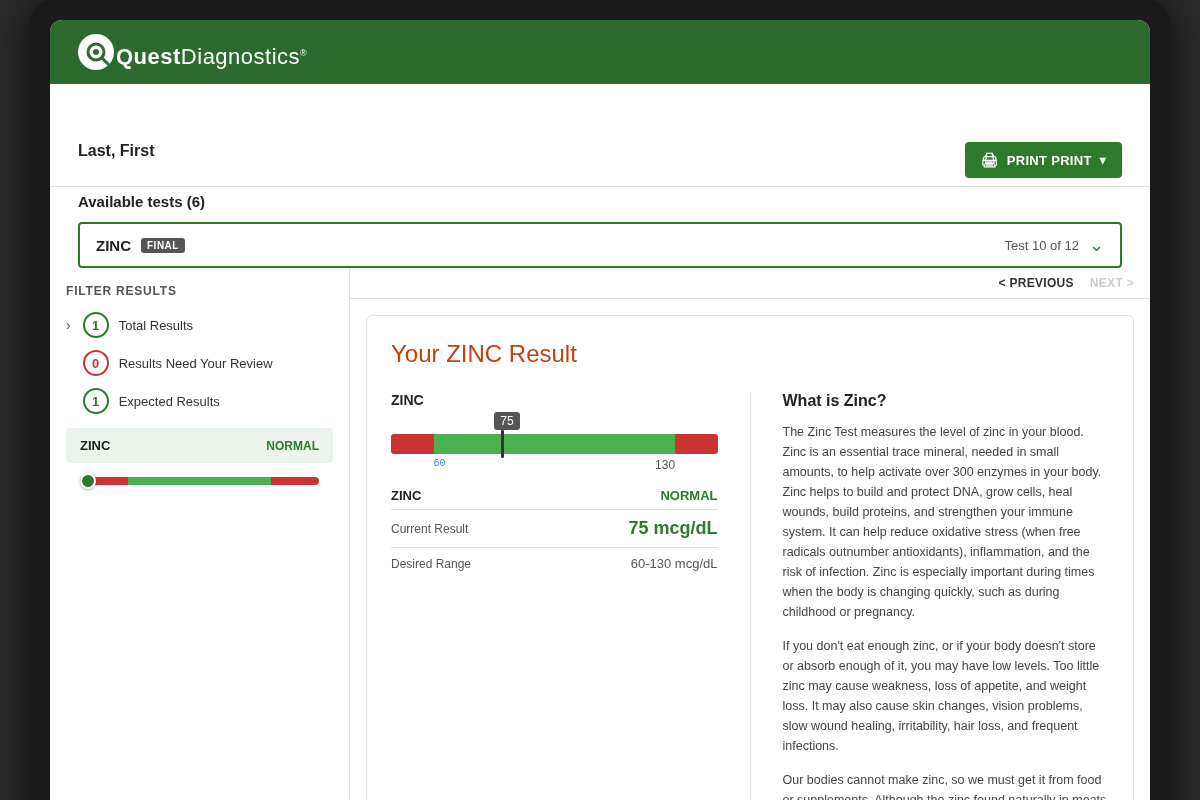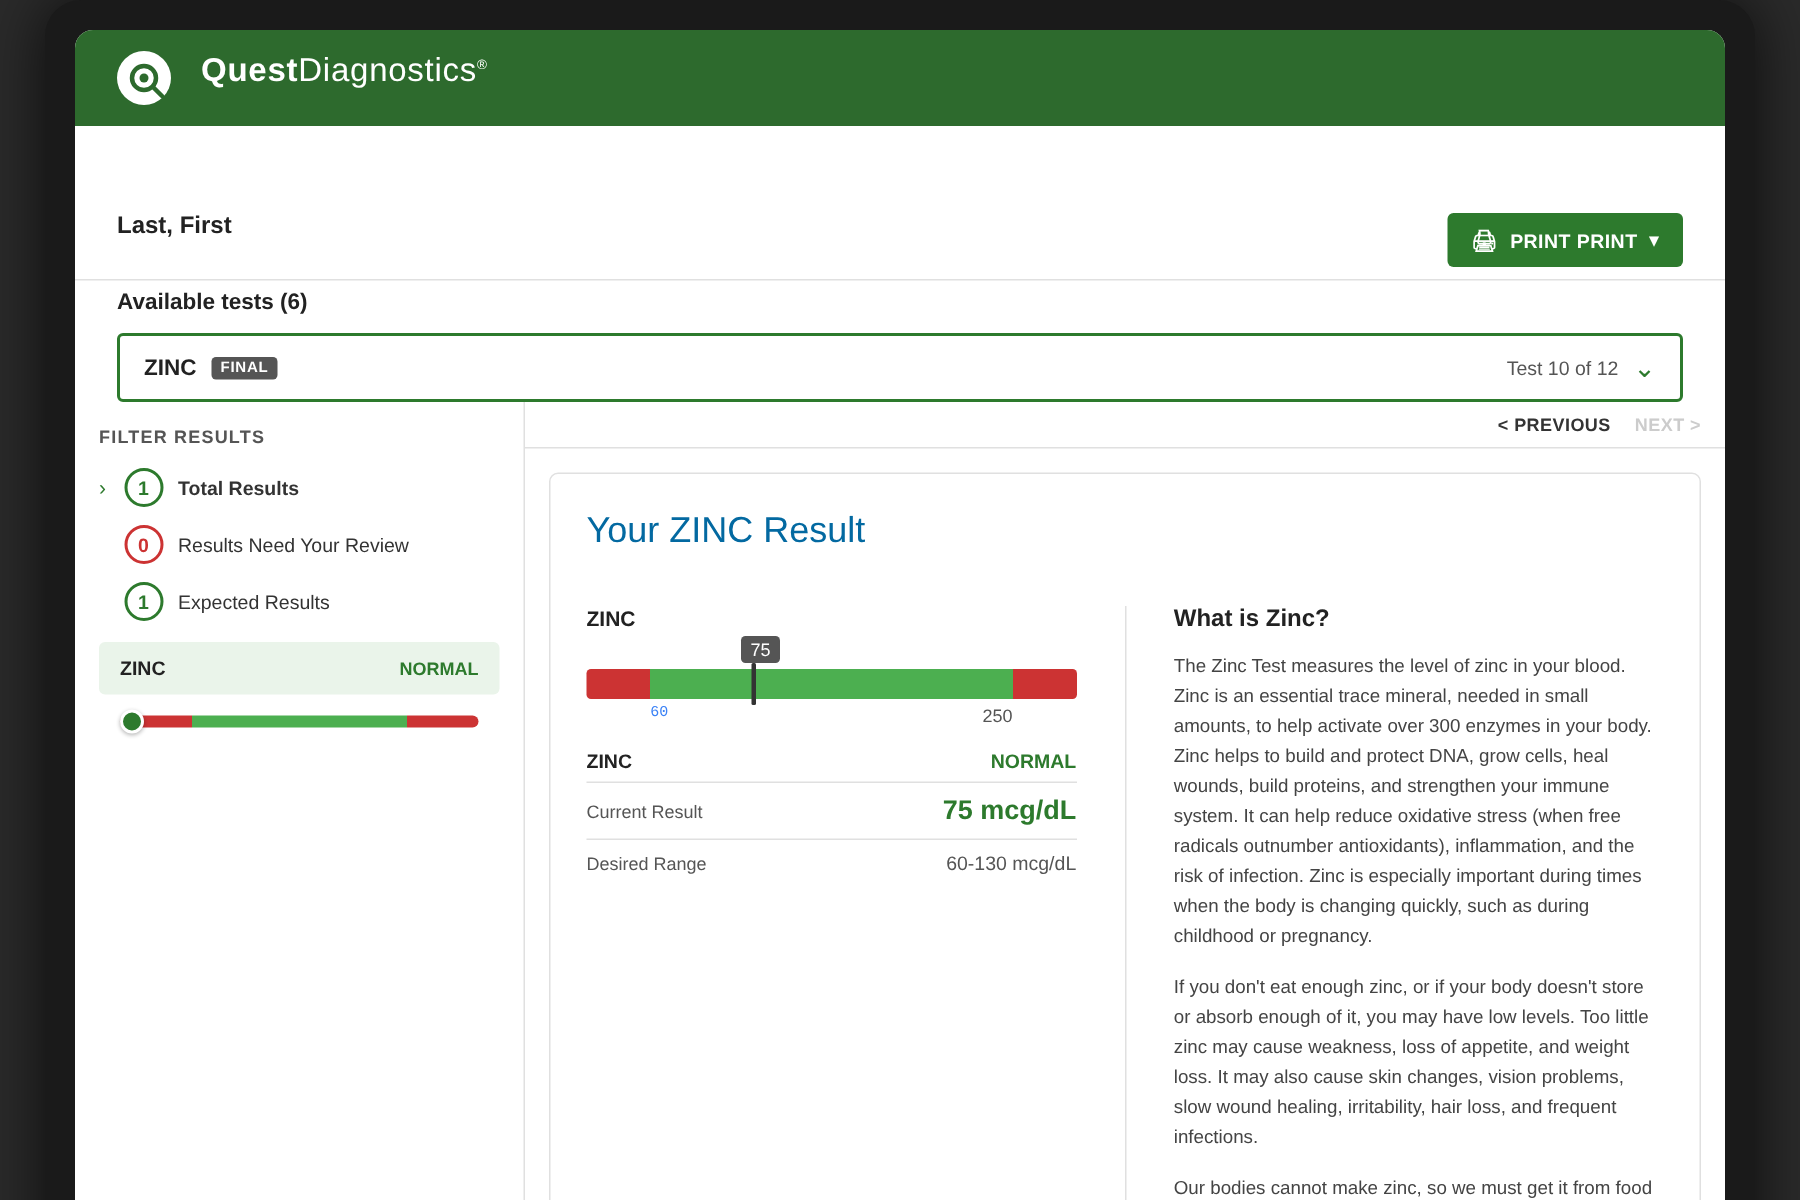--- a/index.html
+++ b/index.html
@@ -27,22 +27,22 @@
 
     
     .header {
       background: #2d6a2d;
       padding: 14px 28px;
       display: flex;
       align-items: center;
     }
     .logo-area {
       display: flex;
-      align-items: flex-start;
-      gap: 20px;
+      align-items: flex-end;
+      gap: 2px;
     }
     .logo-icon {
       width: 36px;
       height: 36px;
       background: white;
       border-radius: 50%;
       display: flex;
       align-items: center;
       justify-content: center;
       font-weight: bold;
@@ -200,21 +200,21 @@
     .filter-badge.red {
       border-color: #cc3333;
       color: #cc3333;
     }
     .filter-label {
       font-size: 13px;
       color: #333;
       font-weight: 500;
     }
     .filter-item.active .filter-label {
-      font-weight: 700;
+      font-weight: 400;
       text-align: center;
     }
     .chevron-right {
       color: #2d7a2d;
       font-size: 14px;
       margin-right: 2px;
     }
 
     
     .test-result-item {
@@ -289,22 +289,22 @@
     .result-card {
       margin: 16px;
       border: 1px solid #e0e0e0;
       border-radius: 6px;
       padding: 24px;
       background: white;
     }
     .result-title {
       font-size: 24px;
       font-weight: 300;
-      color: #0369a1;
-      margin-bottom: 36px;
+      color: #c2410c;
+      margin-bottom: 24px;
     }
 
     .result-content {
       display: flex;
       gap: 28px;
     }
     .result-left {
       flex: 1;
       min-width: 0;
     }
@@ -487,21 +487,21 @@
               <div class="chart-container">
                 <div style="position:relative; margin-bottom: 4px;">
 
                   <div style="position:absolute; left: calc(13% + (75/70 * 0.214) * 100% - 14px); top: -22px; background: #555; color:white; font-size:12px; font-weight:400; padding:2px 6px; border-radius:3px;">75</div>
                 </div>
                 <div style="height:20px; background: linear-gradient(to right, #cc3333 0%, #cc3333 13%, #4caf50 13%, #4caf50 87%, #cc3333 87%, #cc3333 100%); border-radius:3px; position:relative; margin-top: 26px;">
                   <div style="position:absolute; left: calc(13% + 21.4% - 2px); top:50%; transform:translateY(-50%); width:3px; height:28px; background:#333; border-radius:1px;"></div>
                 </div>
                 <div class="chart-labels">
                   <span style="font-size:10px; color:#3b82f6; margin-left: 13%; font-family: Liberation Mono, monospace;">60</span>
-                  <span style="font-size:12px; color:#555; margin-right: 13%;">250</span>
+                  <span style="font-size:12px; color:#555; margin-right: 13%;">130</span>
                 </div>
               </div>
 
               <div class="result-row-header">
                 <span class="result-row-header-left">ZINC</span>
                 <span class="result-row-header-right">NORMAL</span>
               </div>
 
               <div class="result-row">
                 <span class="result-row-label">Current Result</span>

